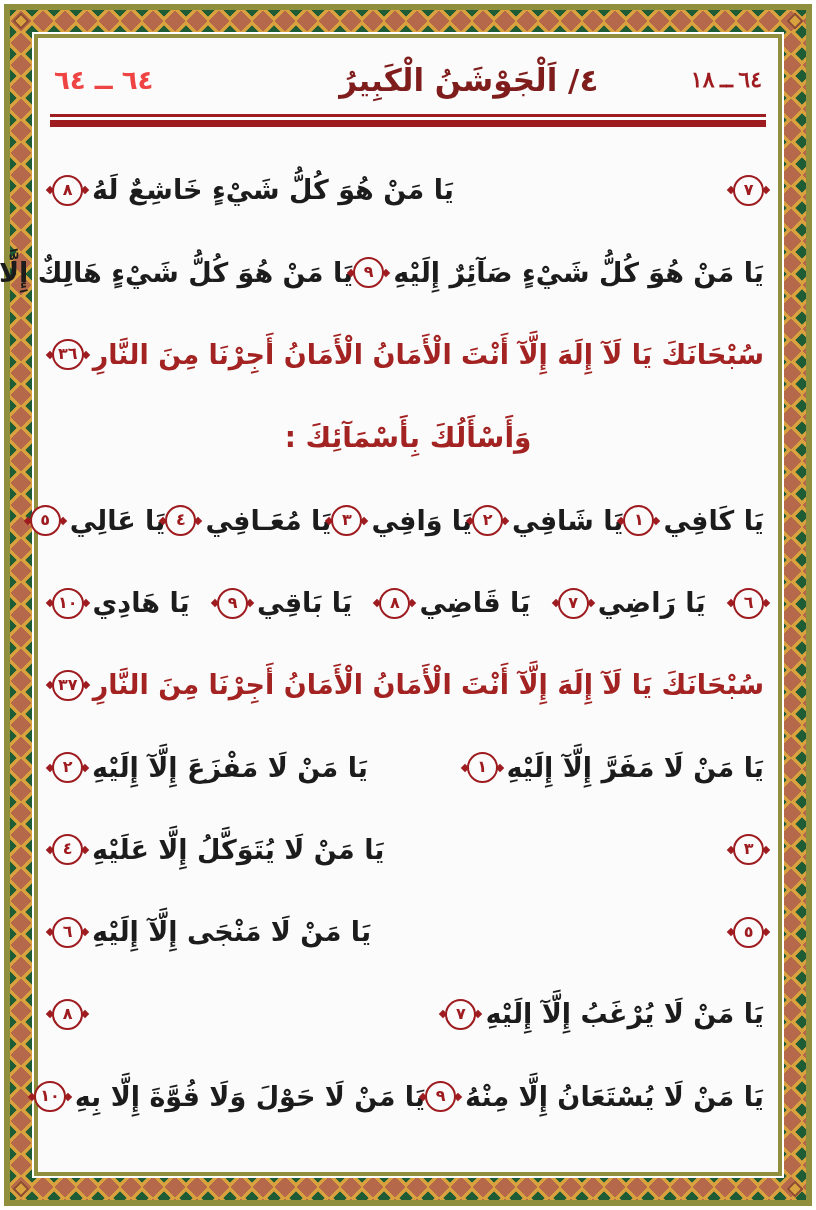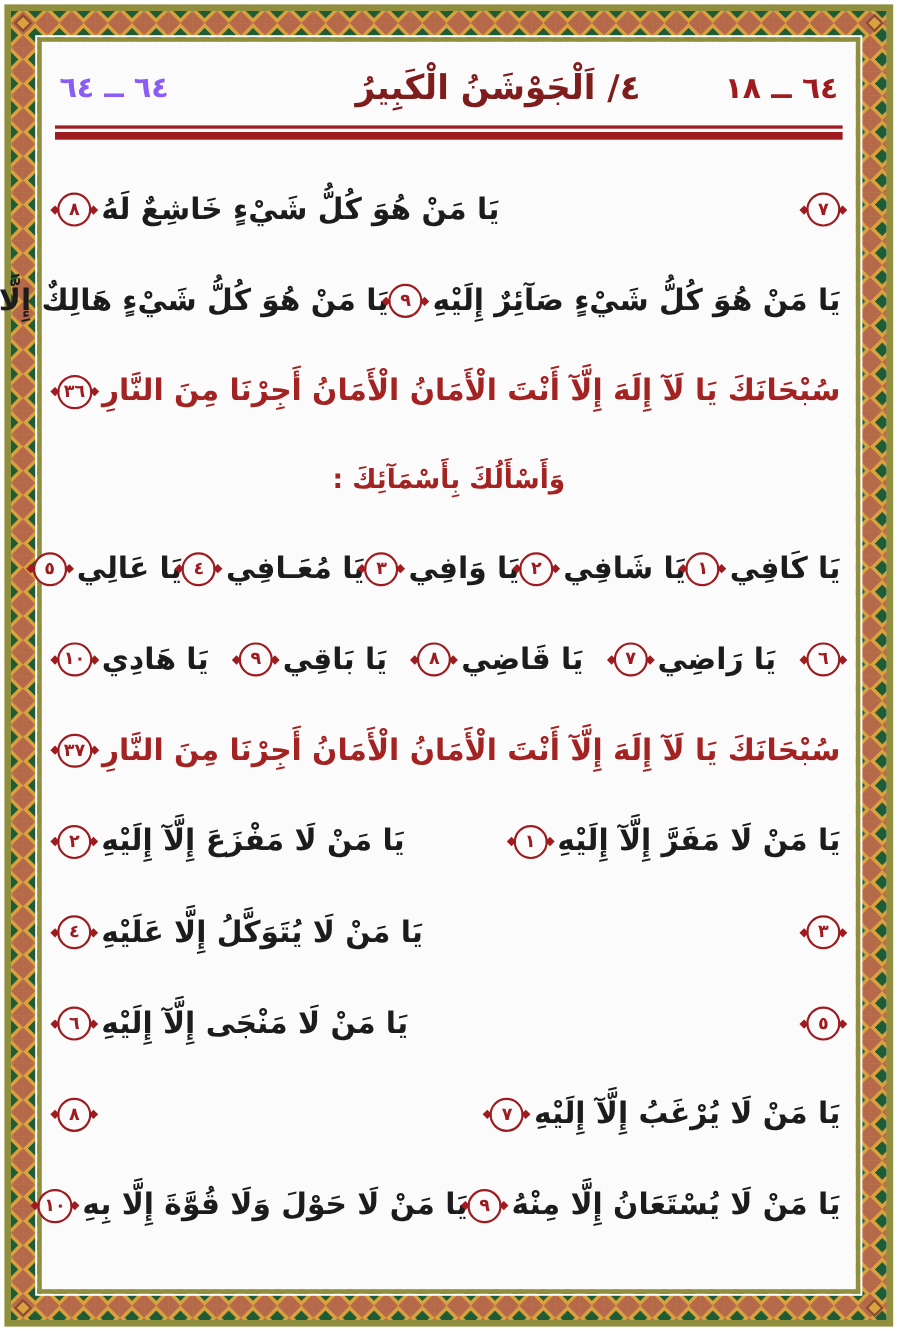--- a/index.html
+++ b/index.html
@@ -37,37 +37,37 @@
   .page {
     width:100%; height:100%; background:#fbfbfb;
     padding:10px 12px 14px 12px;
     display:flex; flex-direction:column;
     color:#1c1c1c;
   }
 
   
   .header { display:flex; align-items:center; justify-content:space-between;
             min-height:58px; padding:6px 4px 0 4px; }
-  .page-range { color:#9e1b1f; font-weight:bold; font-size:27px; white-space:nowrap; }
+  .page-range { color:#9e1b1f; font-weight:bold; font-size:22px; white-space:nowrap;font-family:Liberation Serif, serif; }
   .page-title { color:#7f1d1d; font-weight:bold; font-size:31px; white-space:nowrap;
                 transform:translateX(18%); }
-  .ghost-number { color:#8b5cf6; font-weight:bold; font-size:26px; white-space:nowrap; }
+  .ghost-number { color:#ef4444; font-weight:bold; font-size:26px; white-space:nowrap; }
 
   .rules { margin:8px 0 2px 0; }
   .rule-thin  { height:3px; background:#9e1b1f; }
   .rule-thick { height:7px; background:#9e1b1f; margin-top:3px; }
 
   
   .lines { flex:1; display:flex; flex-direction:column; justify-content:space-evenly;
            padding:0 2px; }
   .line { display:flex; align-items:center; justify-content:space-between;
           font-weight:bold; font-size:27px; line-height:1.55; flex-wrap:nowrap; }
   .line .seg { display:flex; align-items:center; gap:9px; white-space:nowrap; }
   .line.red { color:#a32222; }
-  .line.center { justify-content:center; font-size:24px; }
+  .line.center { justify-content:center; font-size:28px; }
 
   .medallion {
     display:inline-flex; align-items:center; justify-content:center;
     min-width:31px; height:31px; padding:0 4px;
     border:2px solid #9e1b1f; border-radius:50%;
     color:#9e1b1f; font-size:16px; font-weight:bold;
     position:relative; flex:0 0 auto; background:#fbfbfb;
   }
   .medallion::before, .medallion::after {
     content:""; position:absolute; width:6px; height:6px;

